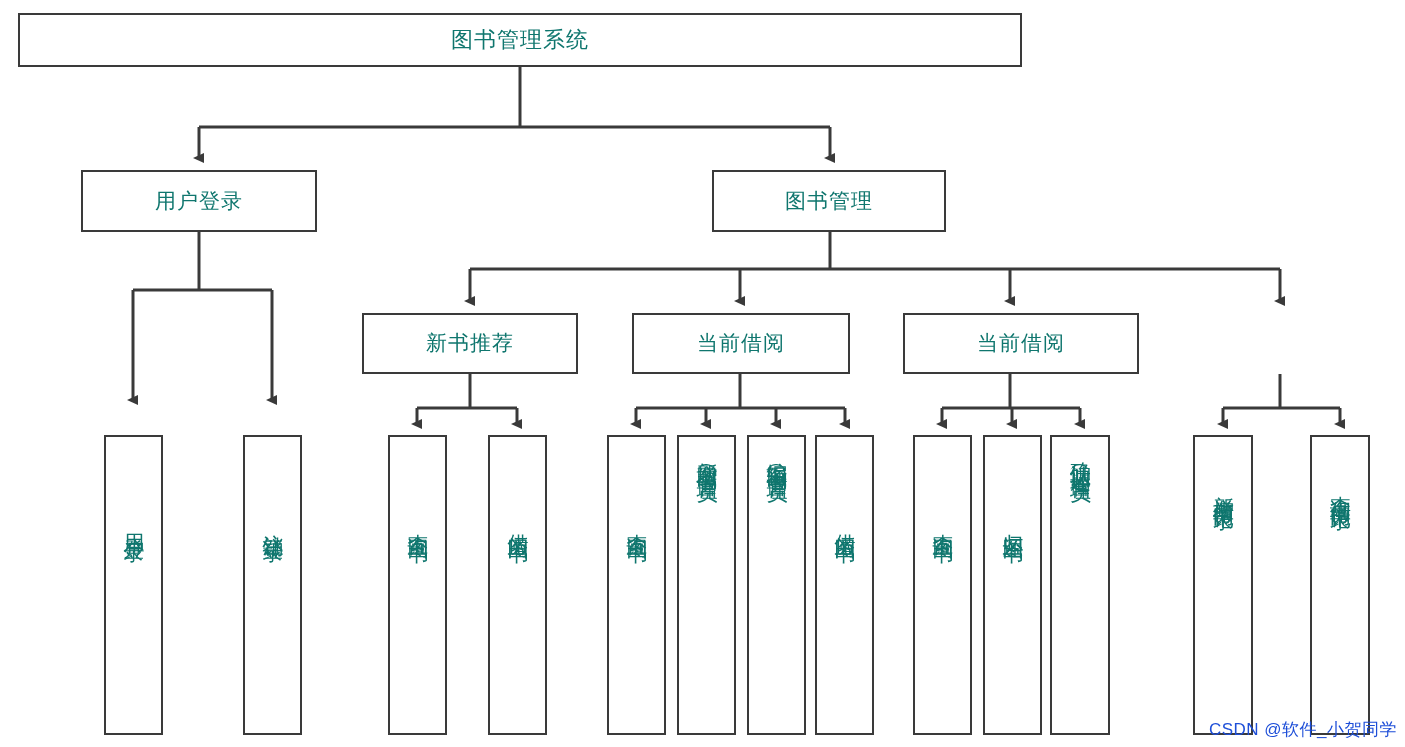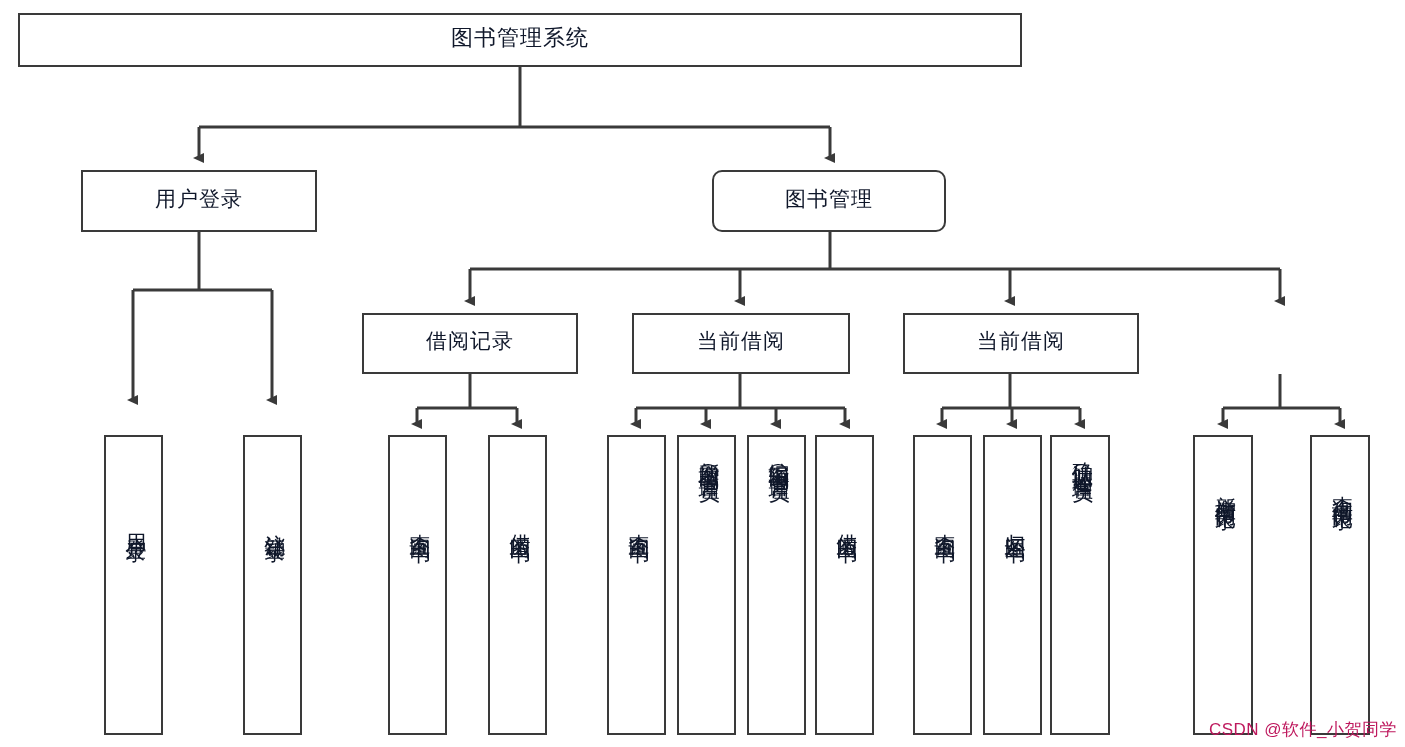--- a/index.html
+++ b/index.html
@@ -26,22 +26,21 @@
     pointer-events: none;
   }
   .node {
     position: absolute;
     box-sizing: border-box;
     border: 2px solid #3a3a3a;
     background: #ffffff;
     display: flex;
     align-items: center;
     justify-content: center;
-    color: #0f172a;
-    font-family: Liberation Mono, monospace;
+    color: #0f766e;
   }
   .node .label {
     font-size: 21px;
     line-height: 1.15;
     letter-spacing: 1px;
     white-space: nowrap;
   }
   .node.root .label { font-size: 22px; }
   .node.lvl2 .label { font-size: 21px; }
   .node.lvl3 .label { font-size: 21px; }
@@ -56,21 +55,21 @@
     font-size: 21px;
     line-height: 1.28;
     letter-spacing: 3px;
     white-space: nowrap;
   }
   .watermark {
     position: absolute;
     right: 8px;
     bottom: 6px;
     font-size: 17px;
-    color: #be185d;
+    color: #1d4ed8;
     letter-spacing: 0.5px;
     white-space: nowrap;
   }
 </style>
 </head>
 <body>
 
 <div id="canvas">
 
   <svg class="edges" viewBox="0 0 1405 747">
@@ -126,26 +125,26 @@
     </g>
   </svg>
 
   <div class="node root" style="left:18px; top:13px; width:1004px; height:54px;">
     <span class="label">图书管理系统</span>
   </div>
 
   <div class="node lvl2" style="left:81px; top:170px; width:236px; height:62px;">
     <span class="label">用户登录</span>
   </div>
-  <div class="node lvl2" style="left:712px; top:170px; width:234px; height:62px;border-radius:10px;">
+  <div class="node lvl2" style="left:712px; top:170px; width:234px; height:62px;">
     <span class="label">图书管理</span>
   </div>
 
   <div class="node lvl3" style="left:362px; top:313px; width:216px; height:61px;">
-    <span class="label">借阅记录</span>
+    <span class="label">新书推荐</span>
   </div>
   <div class="node lvl3" style="left:632px; top:313px; width:218px; height:61px;">
     <span class="label">当前借阅</span>
   </div>
   <div class="node lvl3" style="left:903px; top:313px; width:236px; height:61px;">
     <span class="label">当前借阅</span>
   </div>
 
   <div class="node leaf" style="left:104px; top:435px; width:59px; height:300px; padding-top:80px;">
     <span class="label">用户登录</span>

